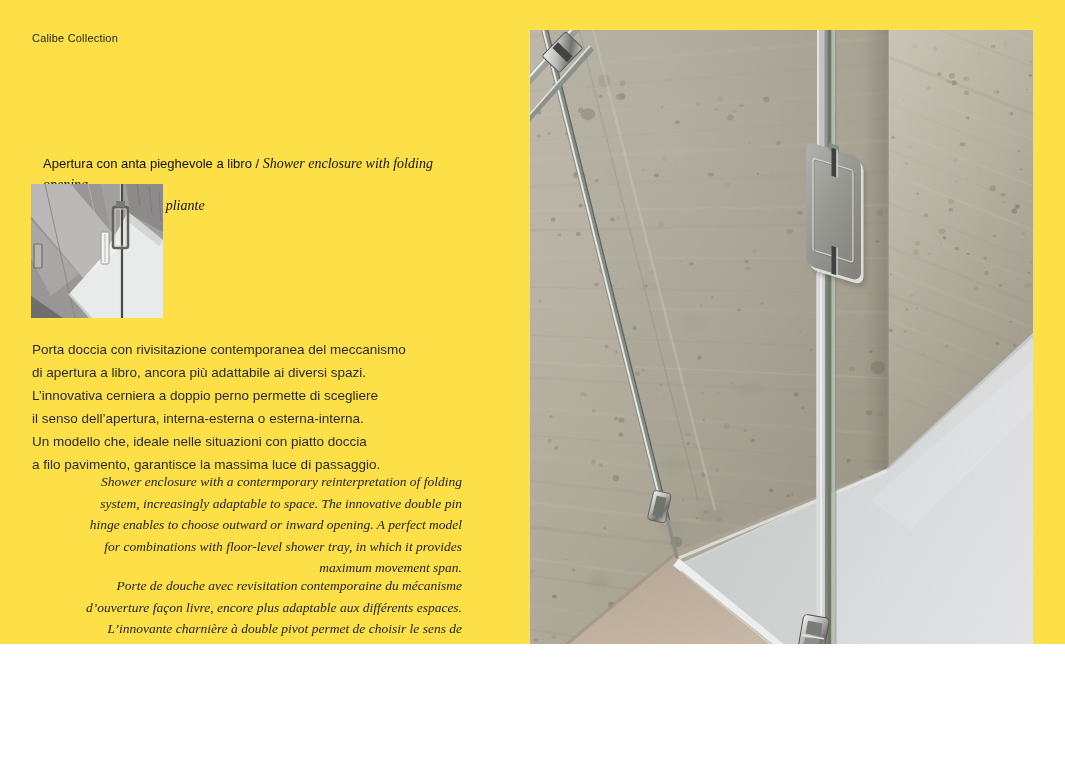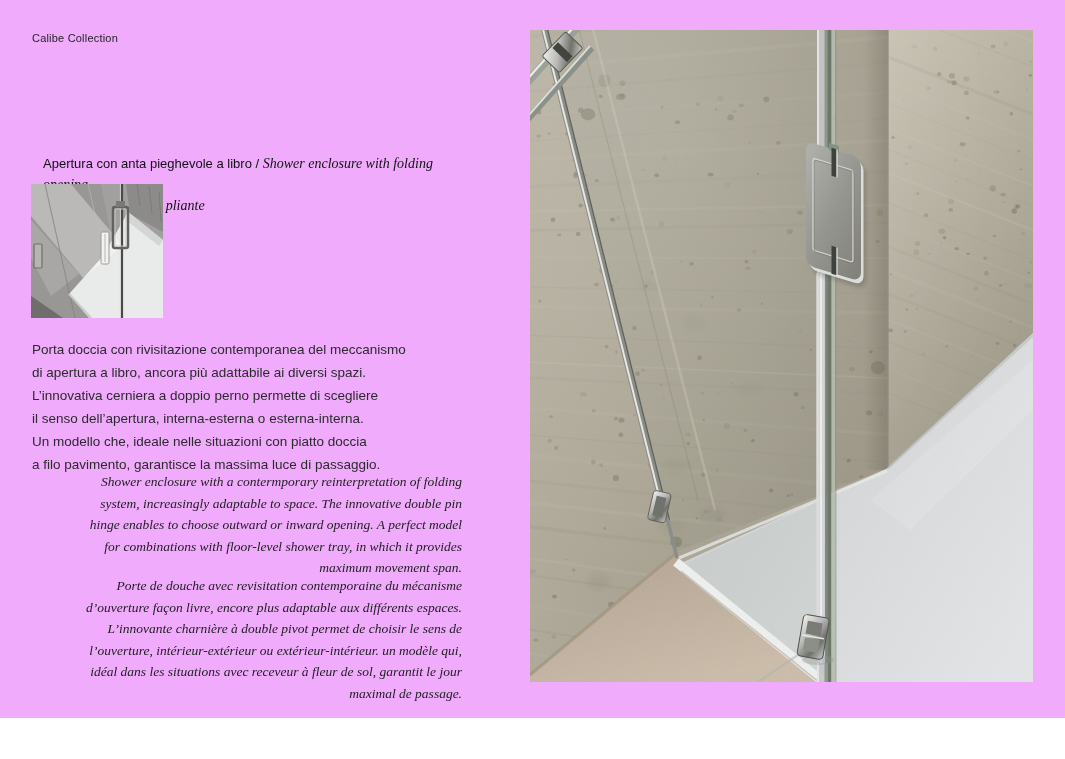--- a/index.html
+++ b/index.html
@@ -1,17 +1,17 @@
 <!DOCTYPE html>
 <html><head>
 <meta charset="utf-8">
 <style>
   html,body{margin:0;padding:0;background:#ffffff;}
   .page{
-    position:relative;width:1065px;height:718px;background:#f0abfc;overflow:hidden;
+    position:relative;width:1065px;height:644px;background:#fde047;overflow:hidden;
     font-family:"Liberation Sans",sans-serif;color:#1c1c1c;
   }
   .collection{
     position:absolute;left:32px;top:32px;font-size:11px;letter-spacing:.2px;color:#1f1f1f;
   }
   .title{
     position:absolute;left:29px;top:76px;margin:0;
     font-family:"Liberation Sans",sans-serif;font-weight:300;font-size:64px;line-height:1;
     letter-spacing:1px;color:#141414;
     -webkit-text-fill-color:#ffffff;-webkit-text-stroke:1.4px #141414;

